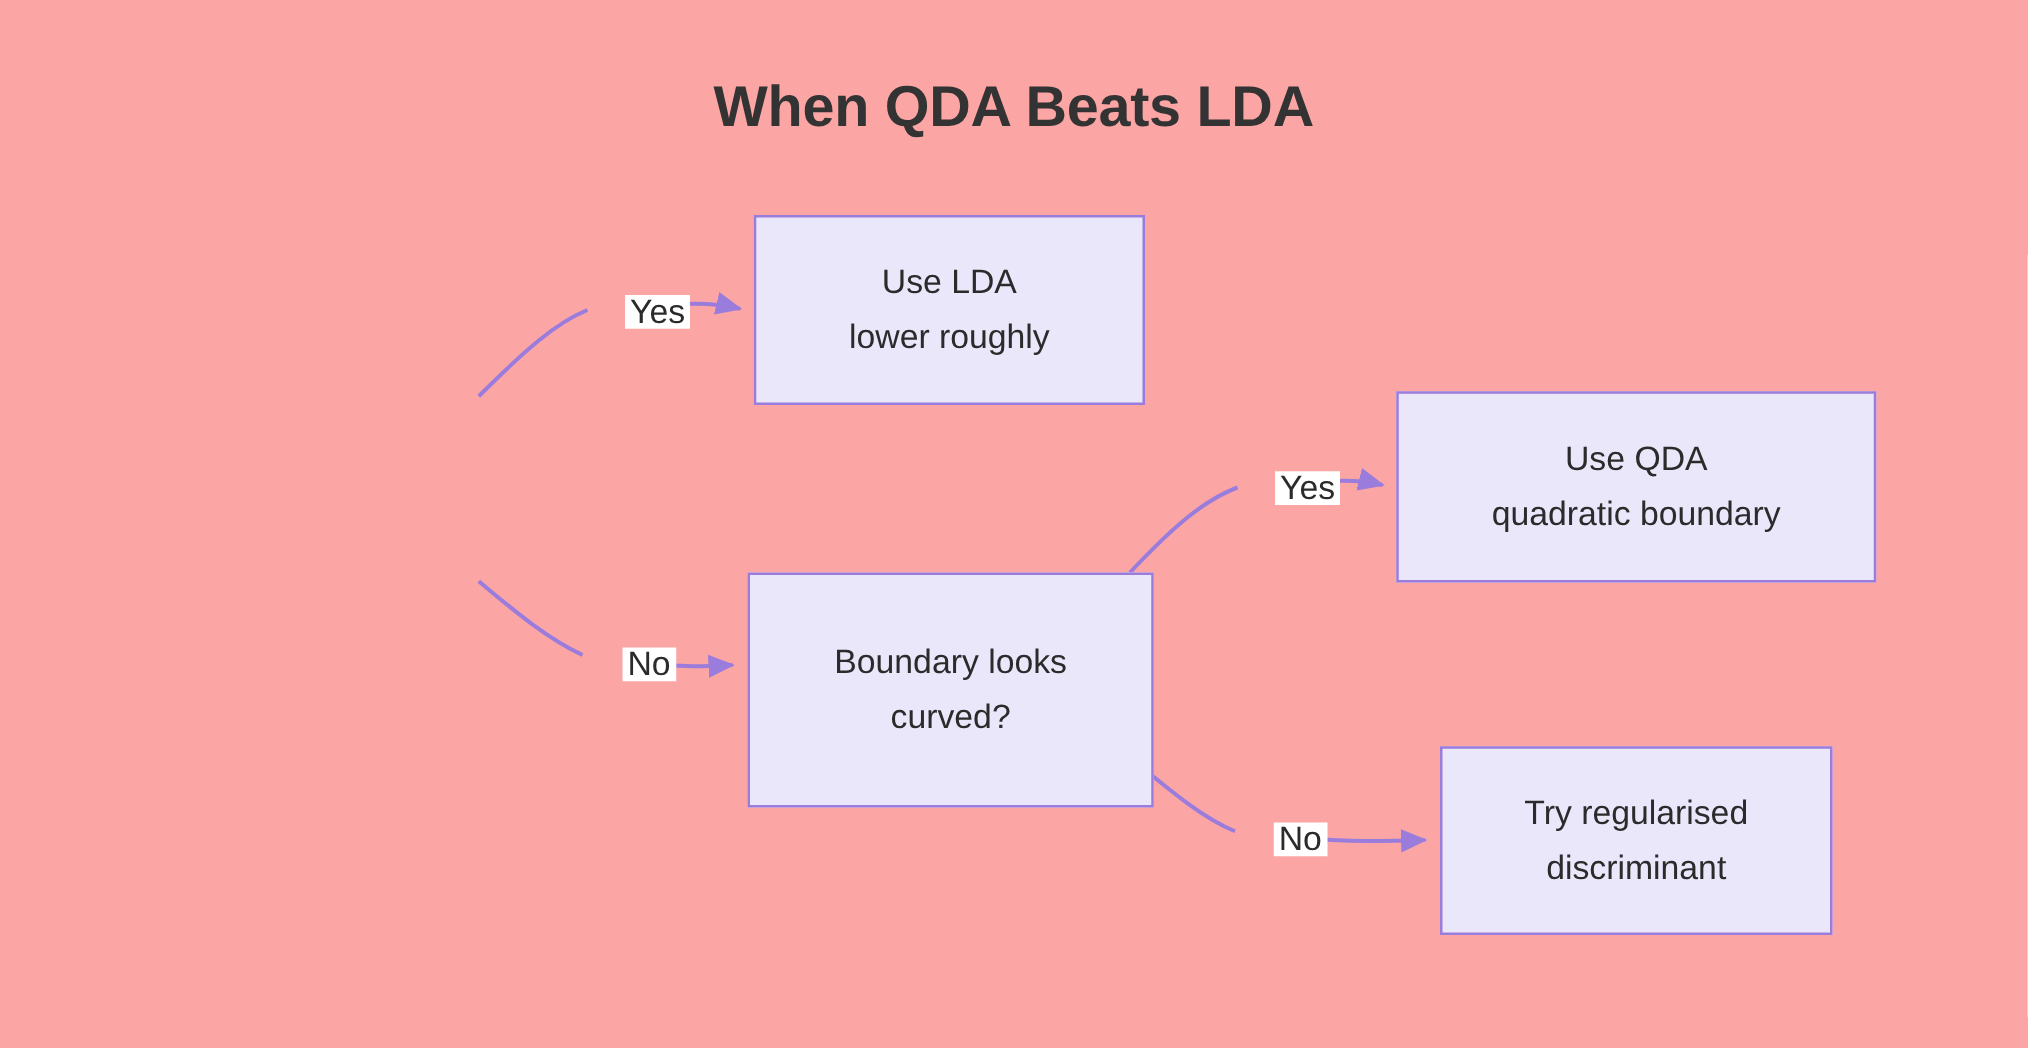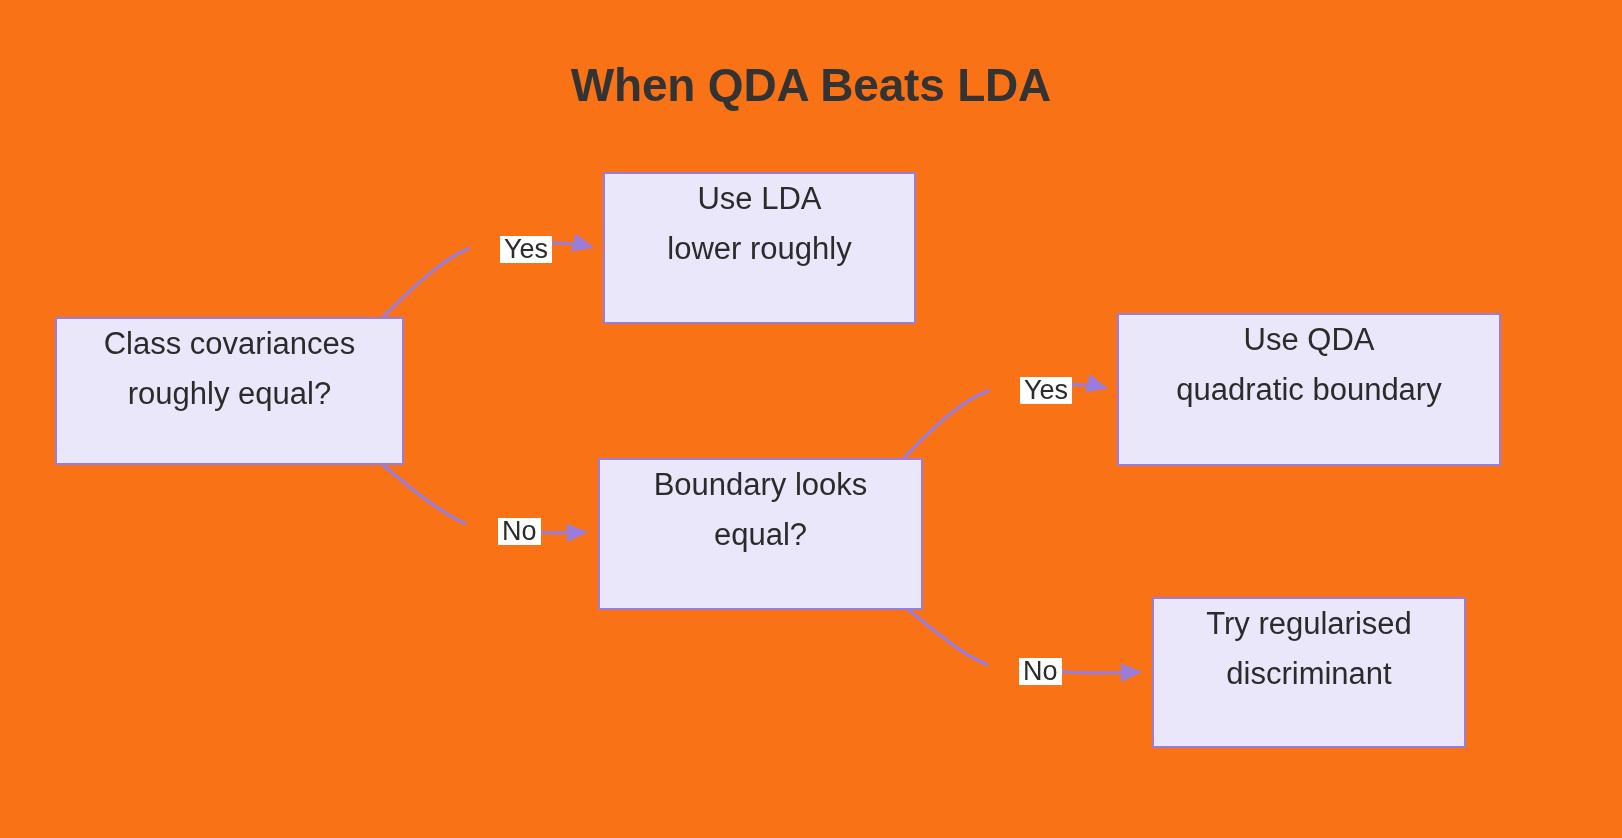--- a/index.html
+++ b/index.html
@@ -11,21 +11,21 @@
     width: 1622px;
     height: 838px;
     font-family: "Liberation Sans", sans-serif;
     overflow: hidden;
     position: relative;
   }
   #canvas {
     position: relative;
     width: 1622px;
     height: 838px;
-    background: #f97316;
+    background: #fca5a5;
   }
   .chart-title {
     position: absolute;
     left: 0;
     top: 58px;
     width: 1622px;
     text-align: center;
     font-size: 46px;
     font-weight: bold;
     color: #333333;
@@ -41,22 +41,23 @@
     overflow: visible;
   }
   .node {
     position: absolute;
     box-sizing: border-box;
     background: #eae7fb;
     border: 2px solid #9a7cdc;
     display: flex;
     flex-direction: column;
     align-items: center;
+    justify-content: center;
     color: #2b2b2b;
-    font-size: 31px;
+    font-size: 27px;
     line-height: 1.62;
     text-align: center;
   }
   .node-line {
     display: block;
     white-space: nowrap;
   }
   .edge-label {
     position: absolute;
     font-size: 27px;
@@ -88,33 +89,29 @@
     <path d="M 383,465 C 415,492 440,512 466,524" fill="none" stroke="#9a7cdc" stroke-width="3.2"></path>
     <path d="M 519,531 C 547,534 566,533 586,532" fill="none" stroke="#9a7cdc" stroke-width="3.2" marker-end="url(#arrowhead)"></path>
 
     <path d="M 904,458 C 938,422 963,400 990,390" fill="none" stroke="#9a7cdc" stroke-width="3.2"></path>
     <path d="M 1043,387 C 1071,383 1090,384 1106,388" fill="none" stroke="#9a7cdc" stroke-width="3.2" marker-end="url(#arrowhead)"></path>
 
     <path d="M 904,606 C 938,634 963,655 988,665" fill="none" stroke="#9a7cdc" stroke-width="3.2"></path>
     <path d="M 1040,670 C 1078,674 1110,673 1140,672" fill="none" stroke="#9a7cdc" stroke-width="3.2" marker-end="url(#arrowhead)"></path>
   </svg>
 
-  <div class="node" style="left:55px; top:317px; width:349px; height:148px;">
-    <span class="node-line">Class covariances</span>
-    <span class="node-line">roughly equal?</span>
-  </div>
 
   <div class="node" style="left:603px; top:172px; width:313px; height:152px;">
     <span class="node-line">Use LDA</span>
     <span class="node-line">lower roughly</span>
   </div>
 
-  <div class="node" style="left:598px; top:458px; width:325px; height:152px;">
+  <div class="node" style="left:598px; top:458px; width:325px; height:188px;">
     <span class="node-line">Boundary looks</span>
-    <span class="node-line">equal?</span>
+    <span class="node-line">curved?</span>
   </div>
 
   <div class="node" style="left:1117px; top:313px; width:384px; height:153px;">
     <span class="node-line">Use QDA</span>
     <span class="node-line">quadratic boundary</span>
   </div>
 
   <div class="node" style="left:1152px; top:597px; width:314px; height:151px;">
     <span class="node-line">Try regularised</span>
     <span class="node-line">discriminant</span>

